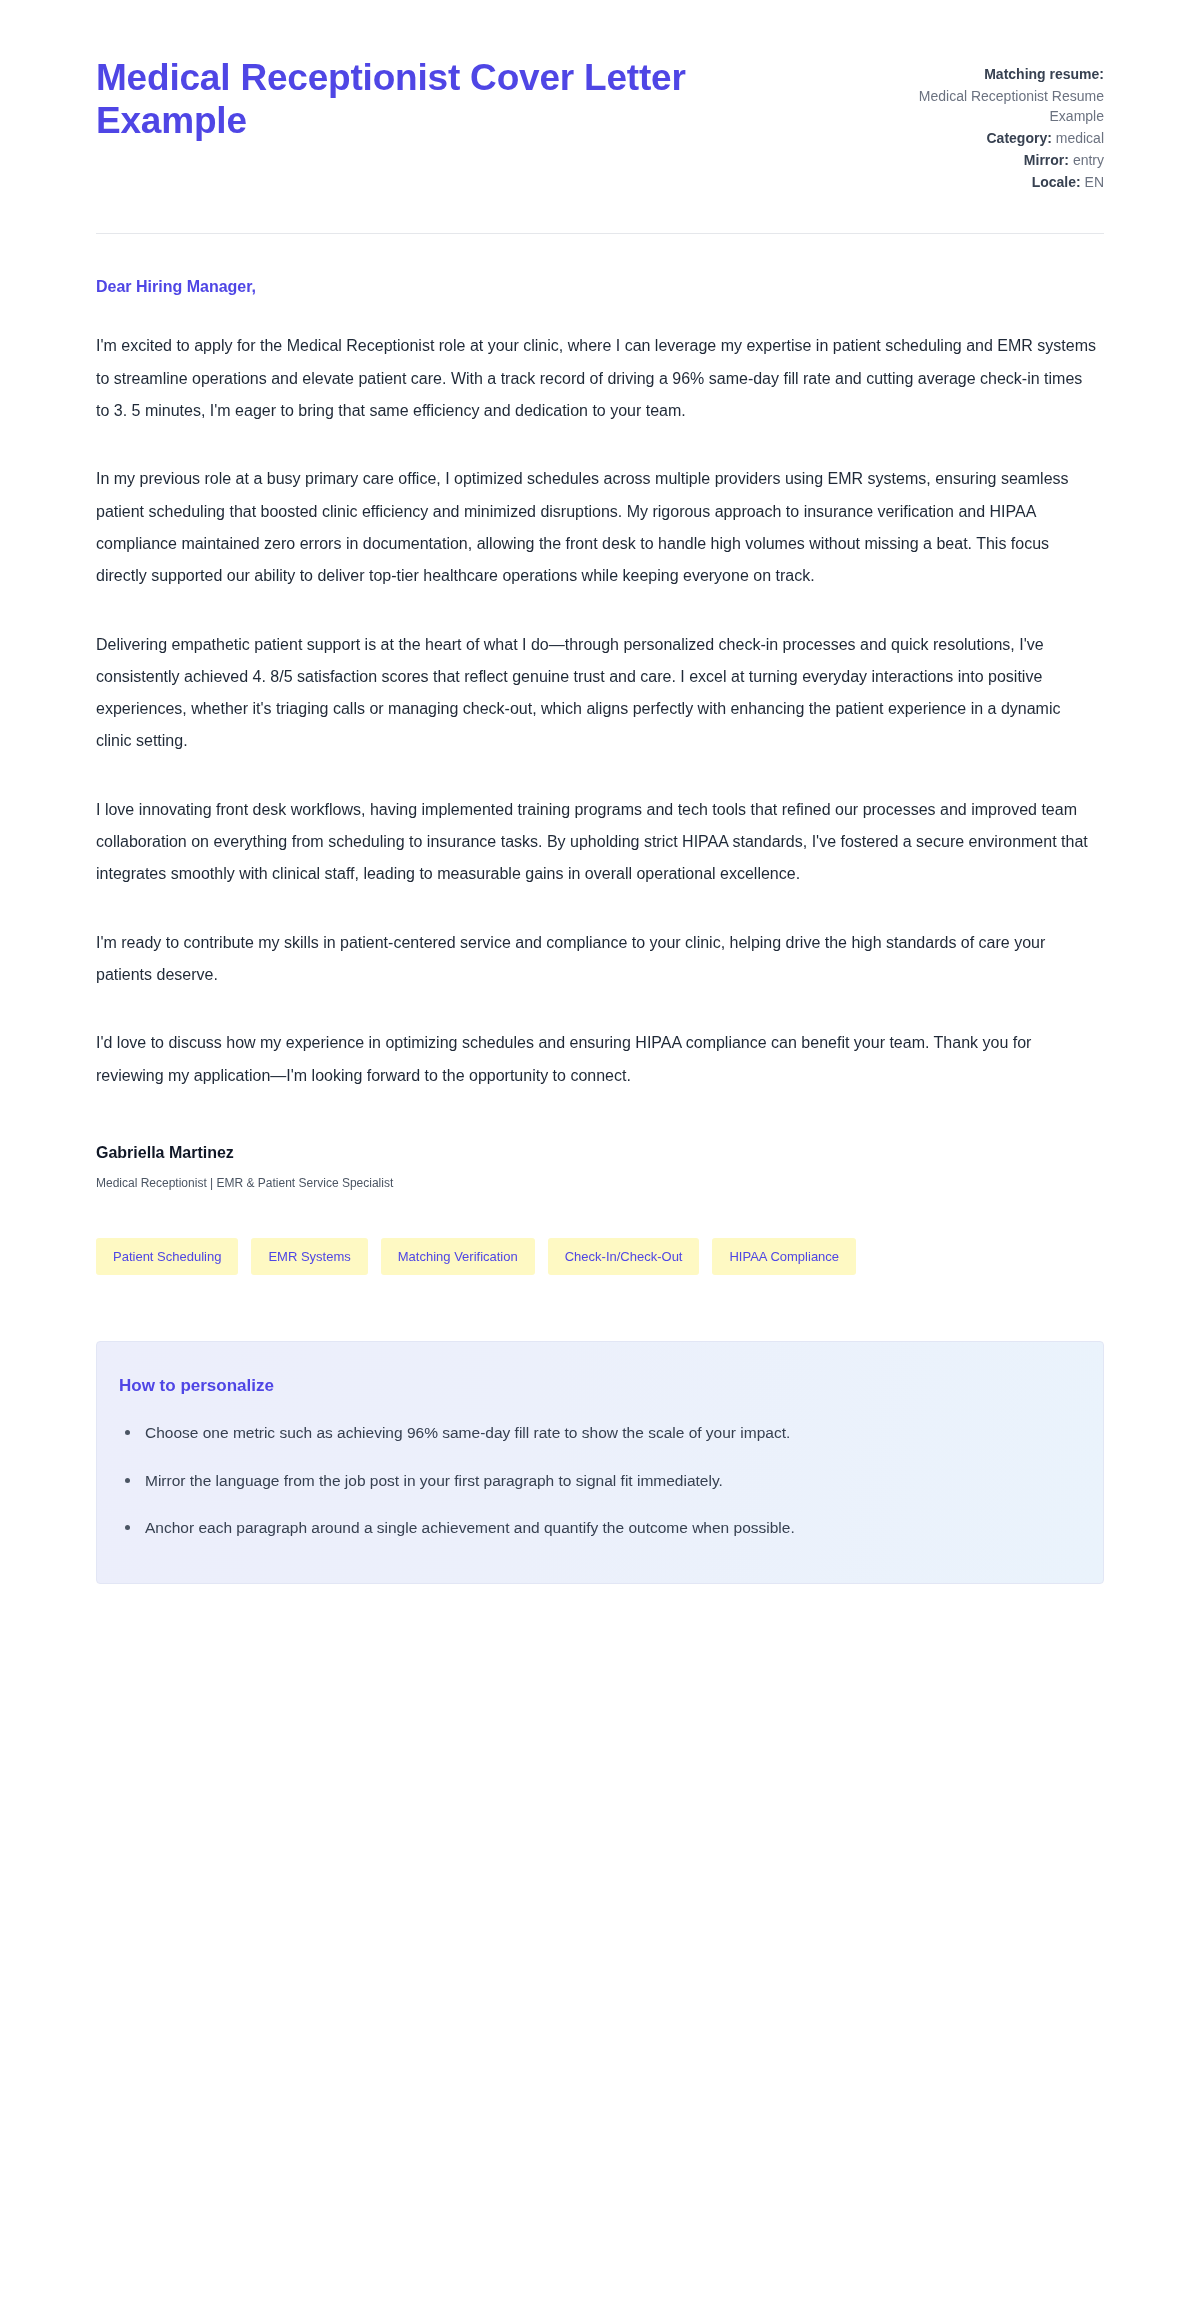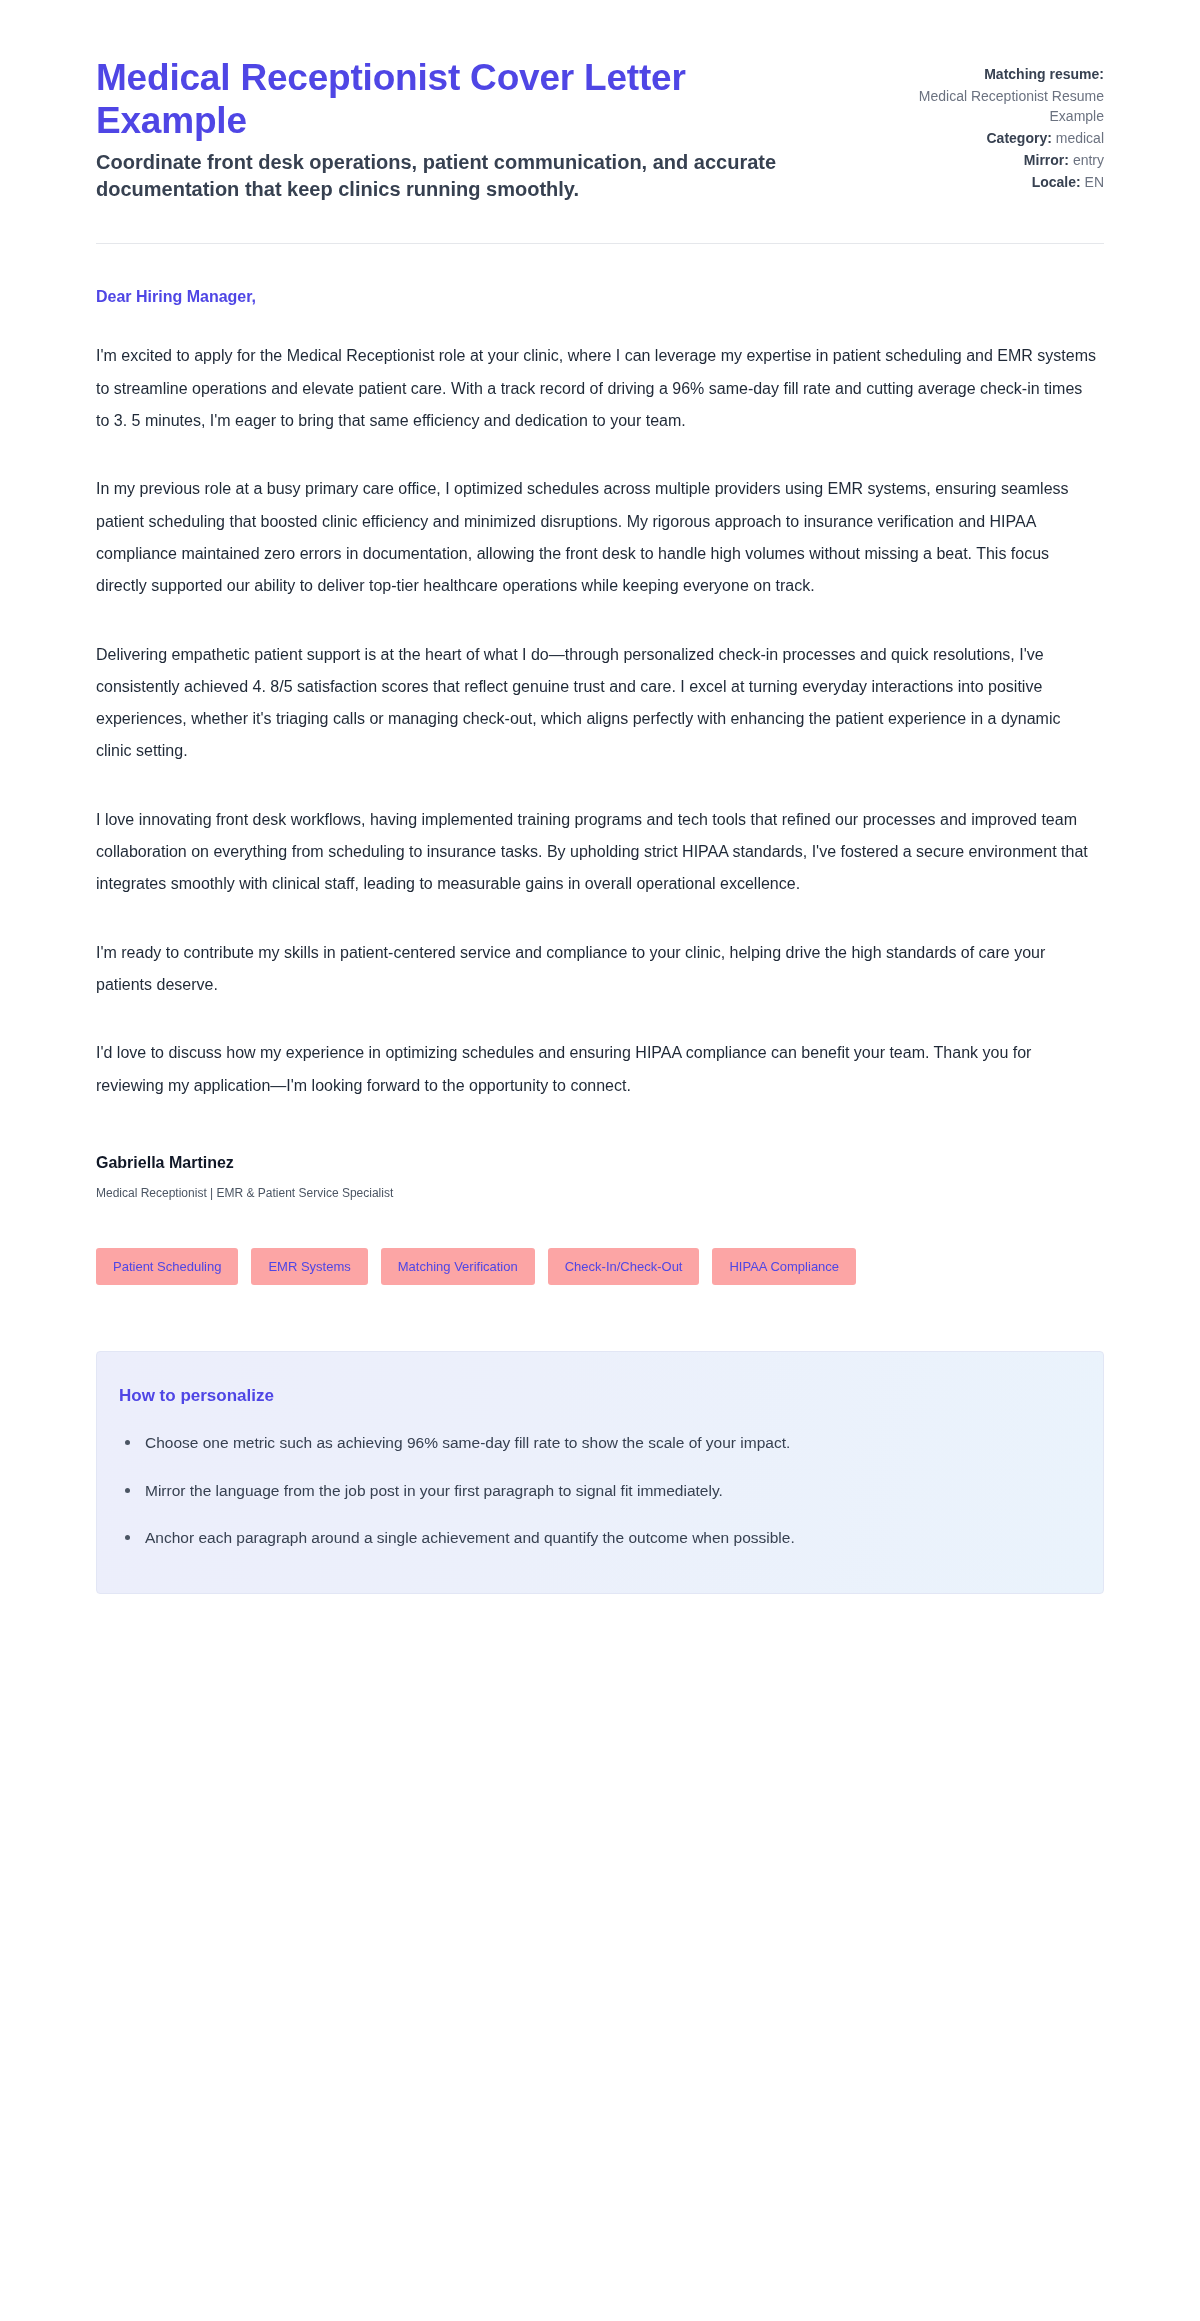--- a/index.html
+++ b/index.html
@@ -118,21 +118,21 @@
 
   
   .chips {
     margin-top: 48px;
     display: flex;
     flex-wrap: wrap;
     gap: 11px 13px;
     max-width: 820px;
   }
   .chip {
-    background: #fca5a5;
+    background: #fef9c3;
     color: #4f46e5;
     font-size: 13px;
     line-height: 1;
     padding: 12px 17px;
     border-radius: 3px;
     white-space: nowrap;
   }
 
   
   .callout {
@@ -176,21 +176,20 @@
 </style>
 </head>
 <body>
 
 <div class="page">
   <div class="inner">
 
     <div class="header">
       <div class="header-left">
         <h1 class="doc-title">Medical Receptionist Cover Letter Example</h1>
-        <p class="doc-subtitle">Coordinate front desk operations, patient communication, and accurate documentation that keep clinics running smoothly.</p>
       </div>
 
       <div class="header-right">
         <div class="meta-row">
           <span class="meta-label">Matching resume:</span>
         </div>
         <div class="meta-row">
           <span class="meta-value">Medical Receptionist Resume Example</span>
         </div>
         <div class="meta-row">

